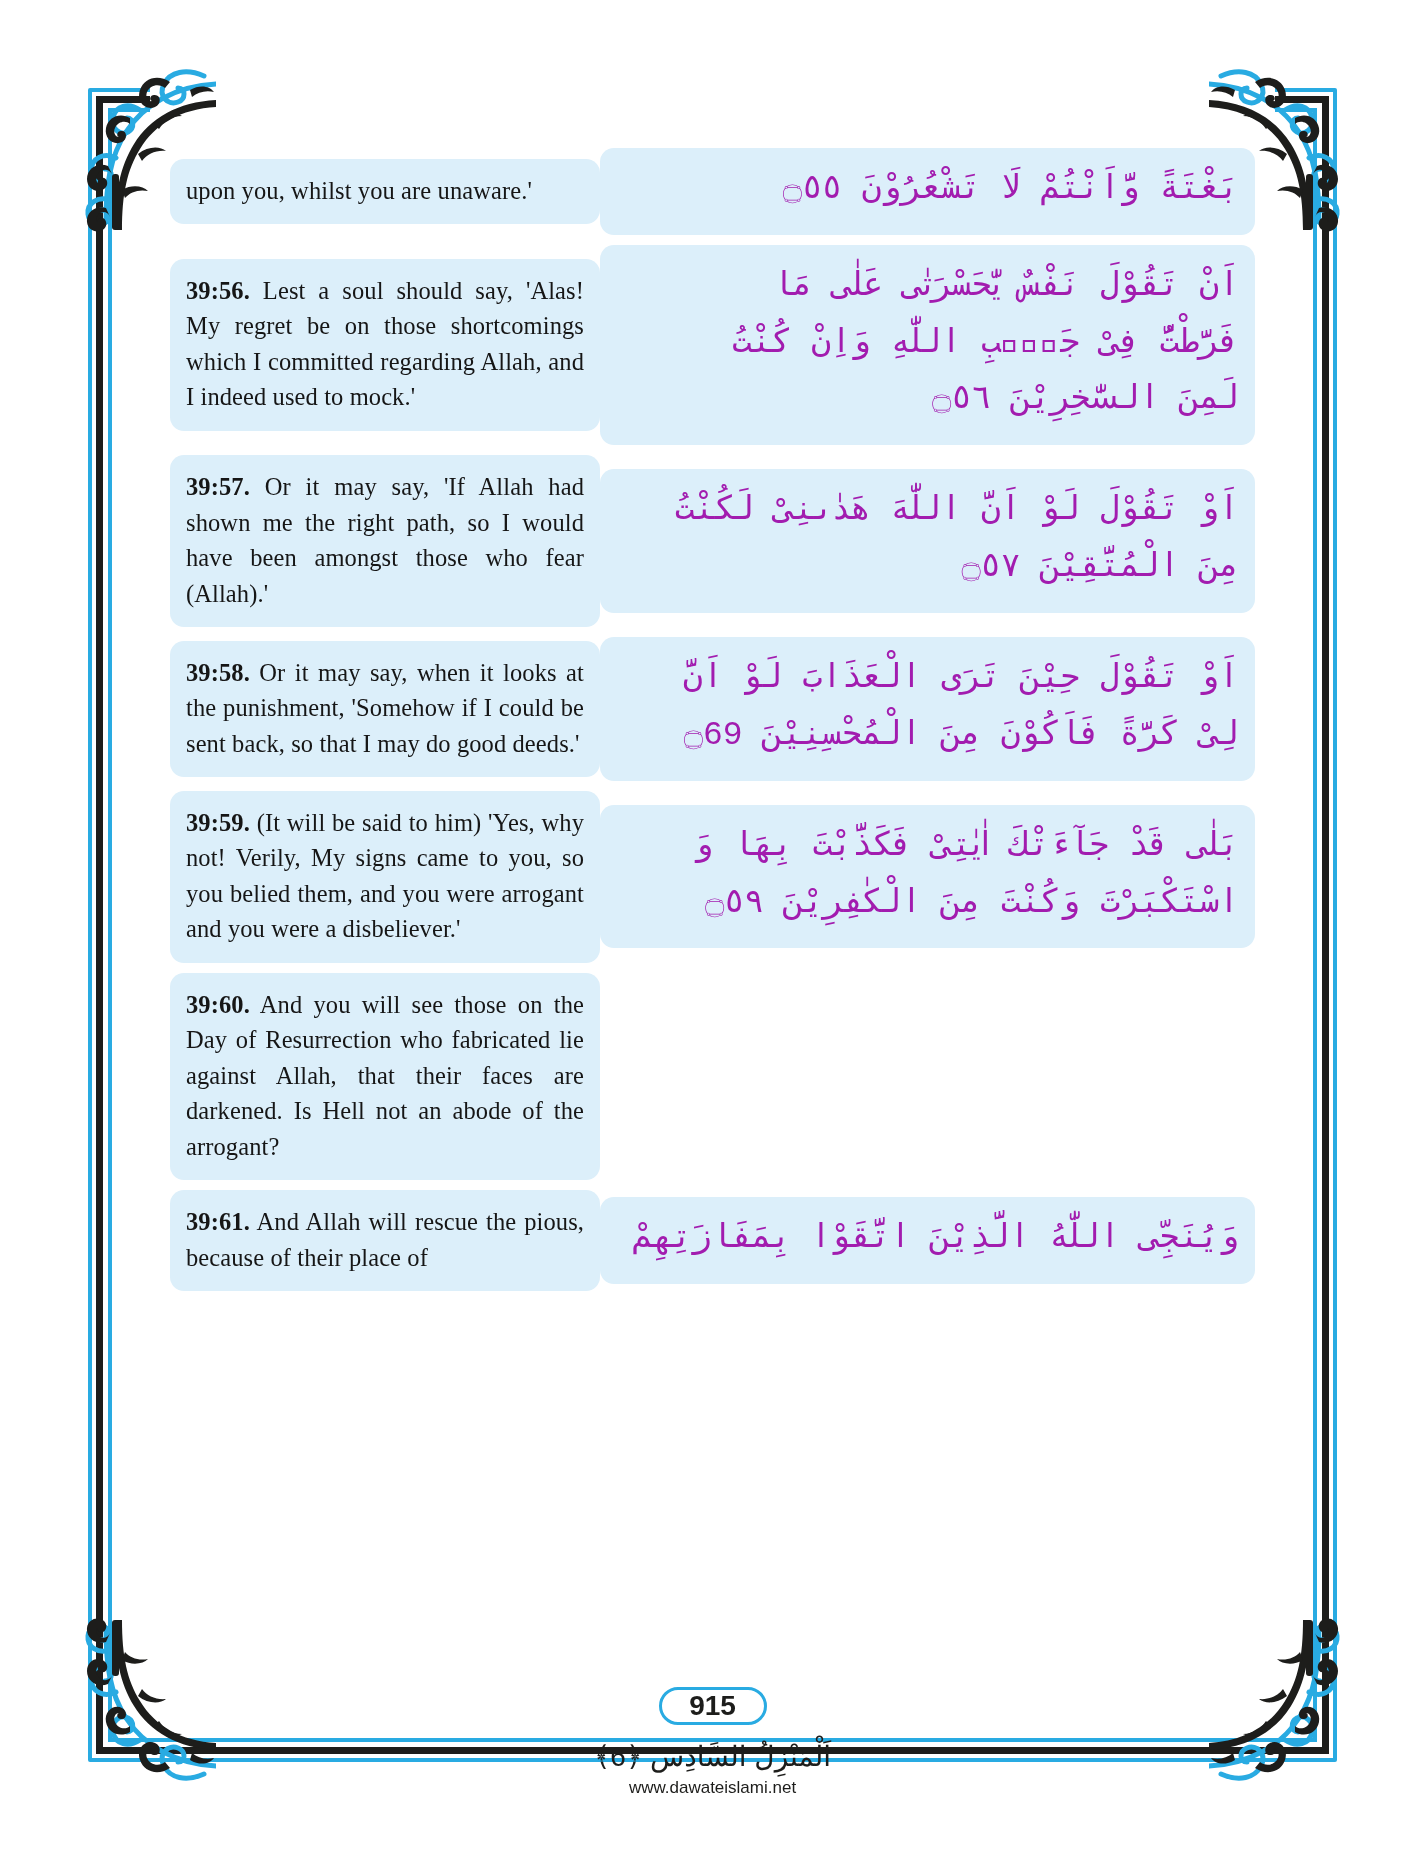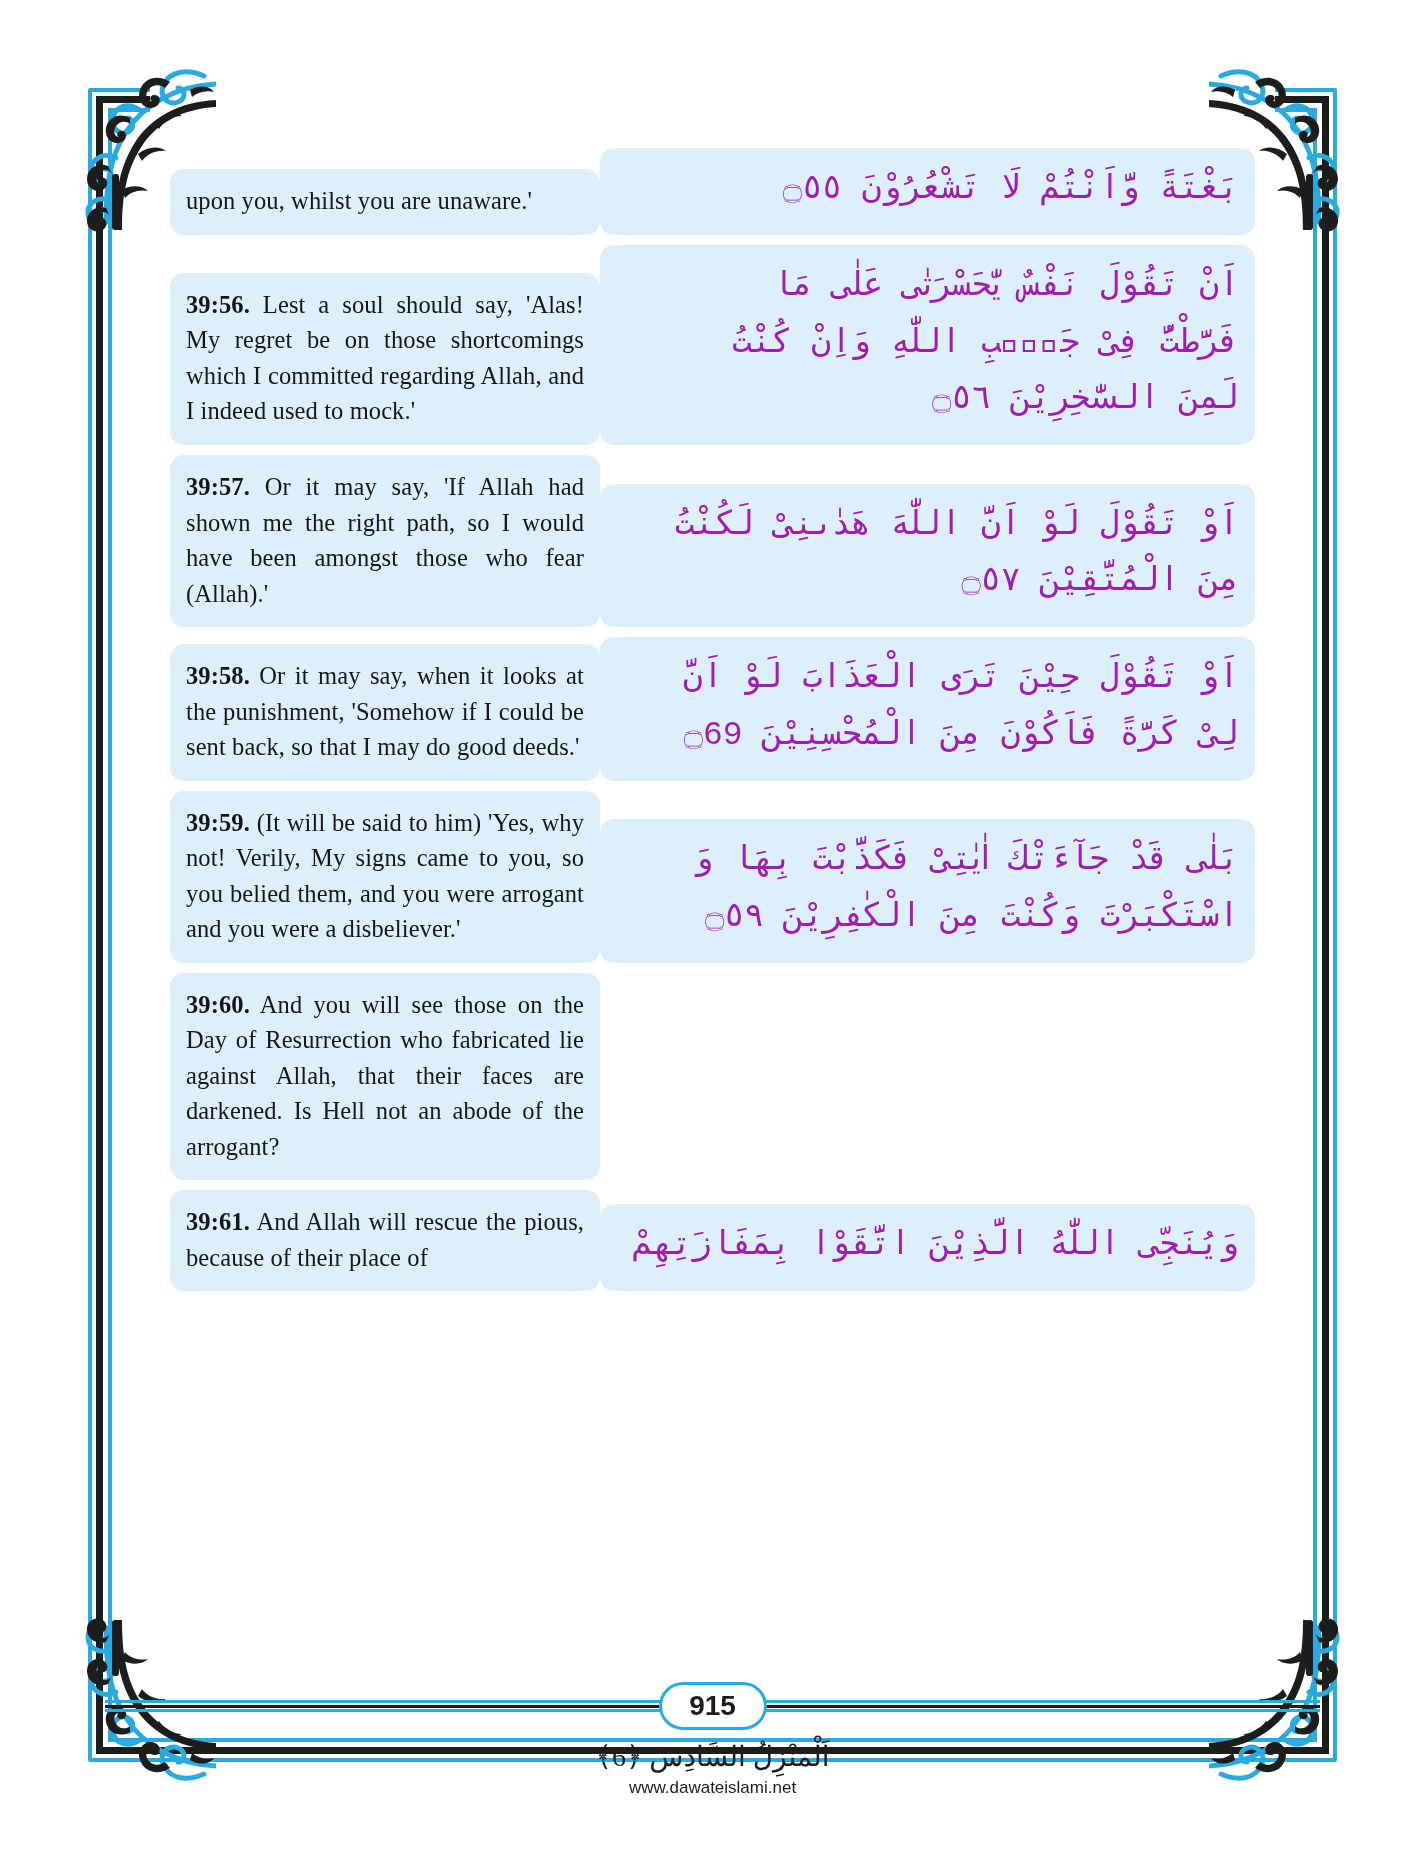--- a/index.html
+++ b/index.html
@@ -106,21 +106,21 @@
   .content {
     position:absolute;
     left:170px; top:148px;
     width:1085px;
     display:flex;
     flex-direction:column;
     gap:10px;
   }
   .verse-row {
     display:flex;
-    align-items:flex-end;
+    align-items:center;
   }
   .cell {
     background:#DCEFFA;
     border-radius:14px;
     padding:14px 16px 16px 16px;
   }
   .cell-en {
     width:430px;
     flex:0 0 430px;
     text-align:justify;
@@ -142,21 +142,21 @@
     display:flex;
     flex-direction:column;
     justify-content:center;
   }
 
   
   .footer-band {
     position:absolute;
     left:108px; right:108px; bottom:118px;
     height:52px;
-    display:flex; align-items:center; justify-content:center;
+    display:flex; align-items:center; justify-content:center;flex-direction:column;
   }
   .footer-band .rule { margin:0 -3px; }
   .page-pill {
     border:3px solid #29ABE2;
     border-radius:28px;
     background:#ffffff;
     height:48px;
     min-width:108px;
     display:flex; align-items:center; justify-content:center;
     font-family:"Liberation Sans", sans-serif;
@@ -165,21 +165,21 @@
     color:#1d1d1b;
     z-index:3;
     position:relative;
   }
   .footer-text {
     position:absolute;
     left:0; right:0; bottom:52px;
     text-align:center;
   }
   .manzil {
-    font-family:Liberation Serif, serif;
+    font-family:Liberation Sans, sans-serif;
     font-size:28px;
     color:#1d1d1b;
     direction:rtl;
     line-height:1.2;
   }
   .site {
     font-family:"Liberation Sans", sans-serif;
     font-size:17px;
     color:#1d1d1b;
     margin-top:4px;

